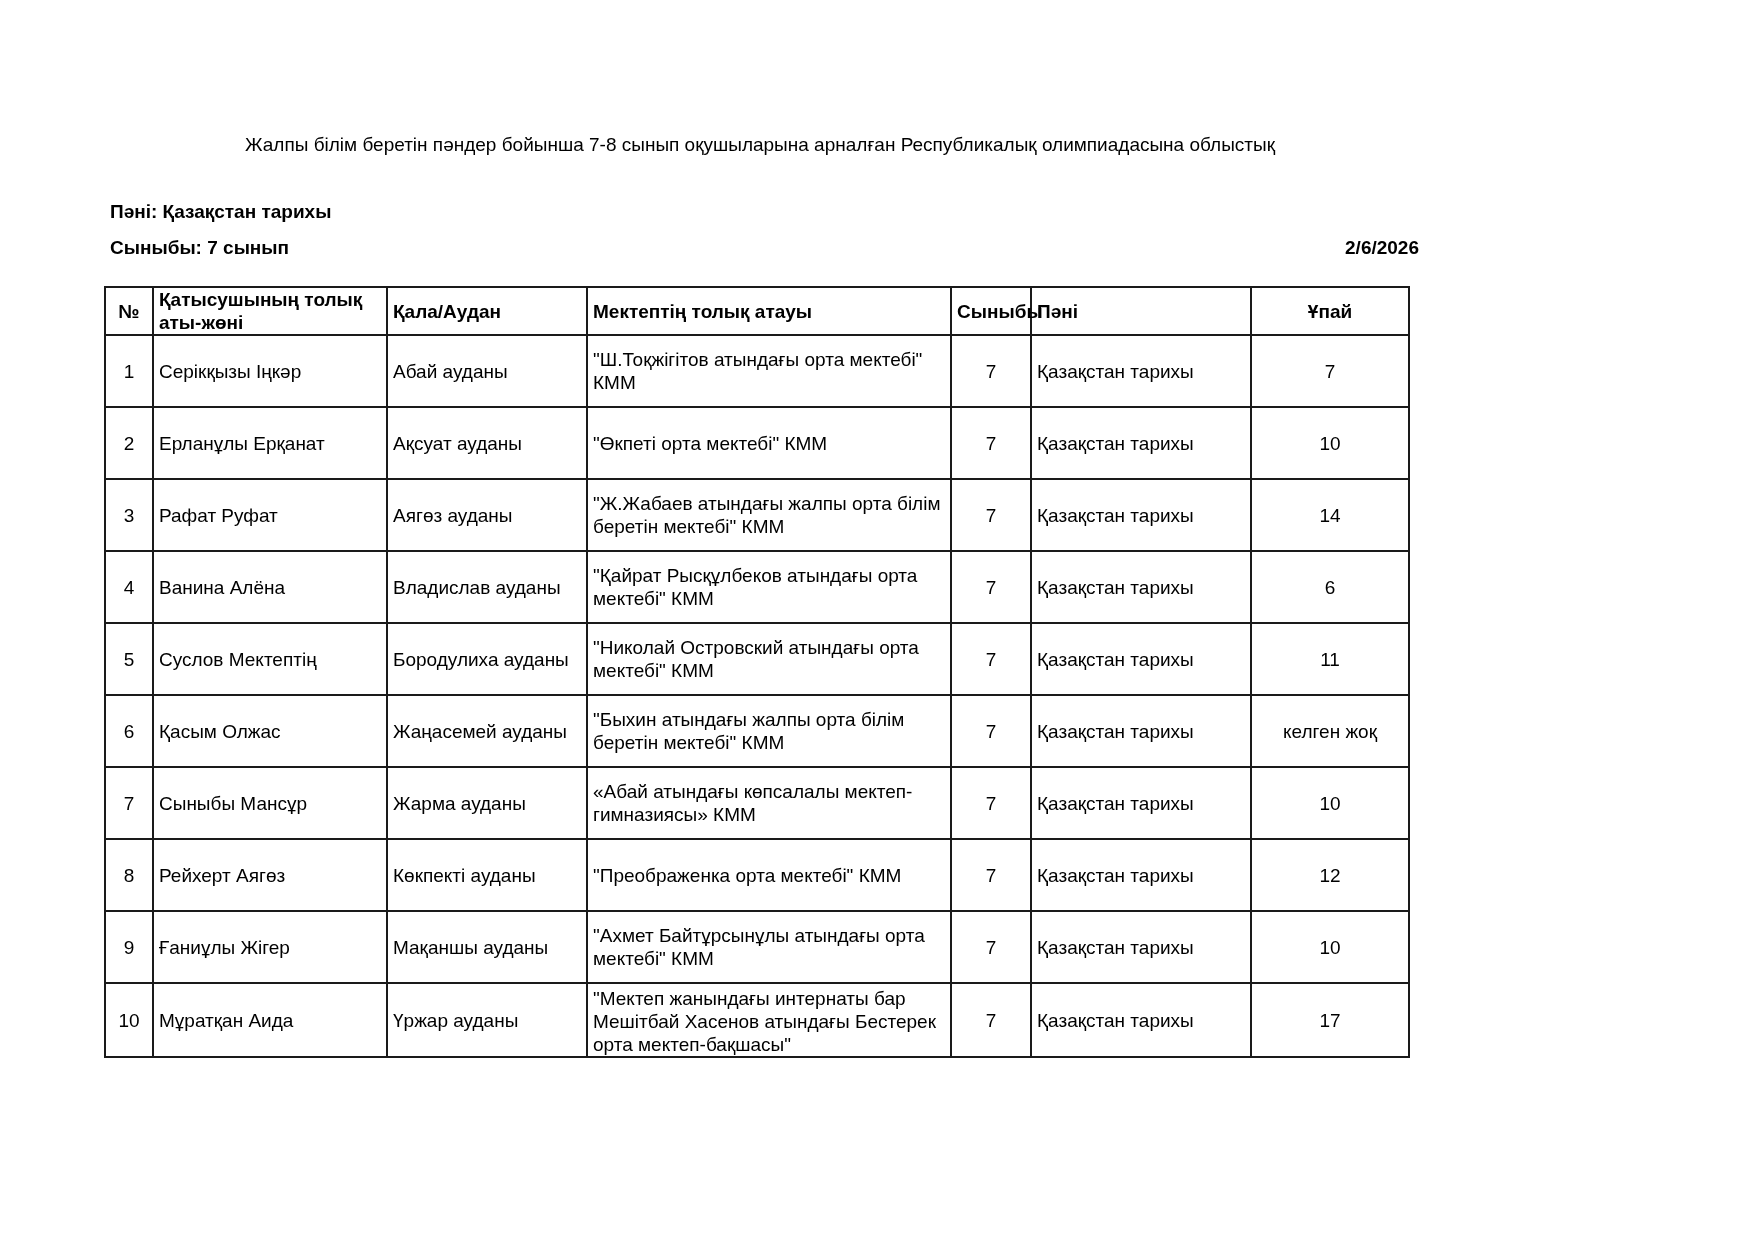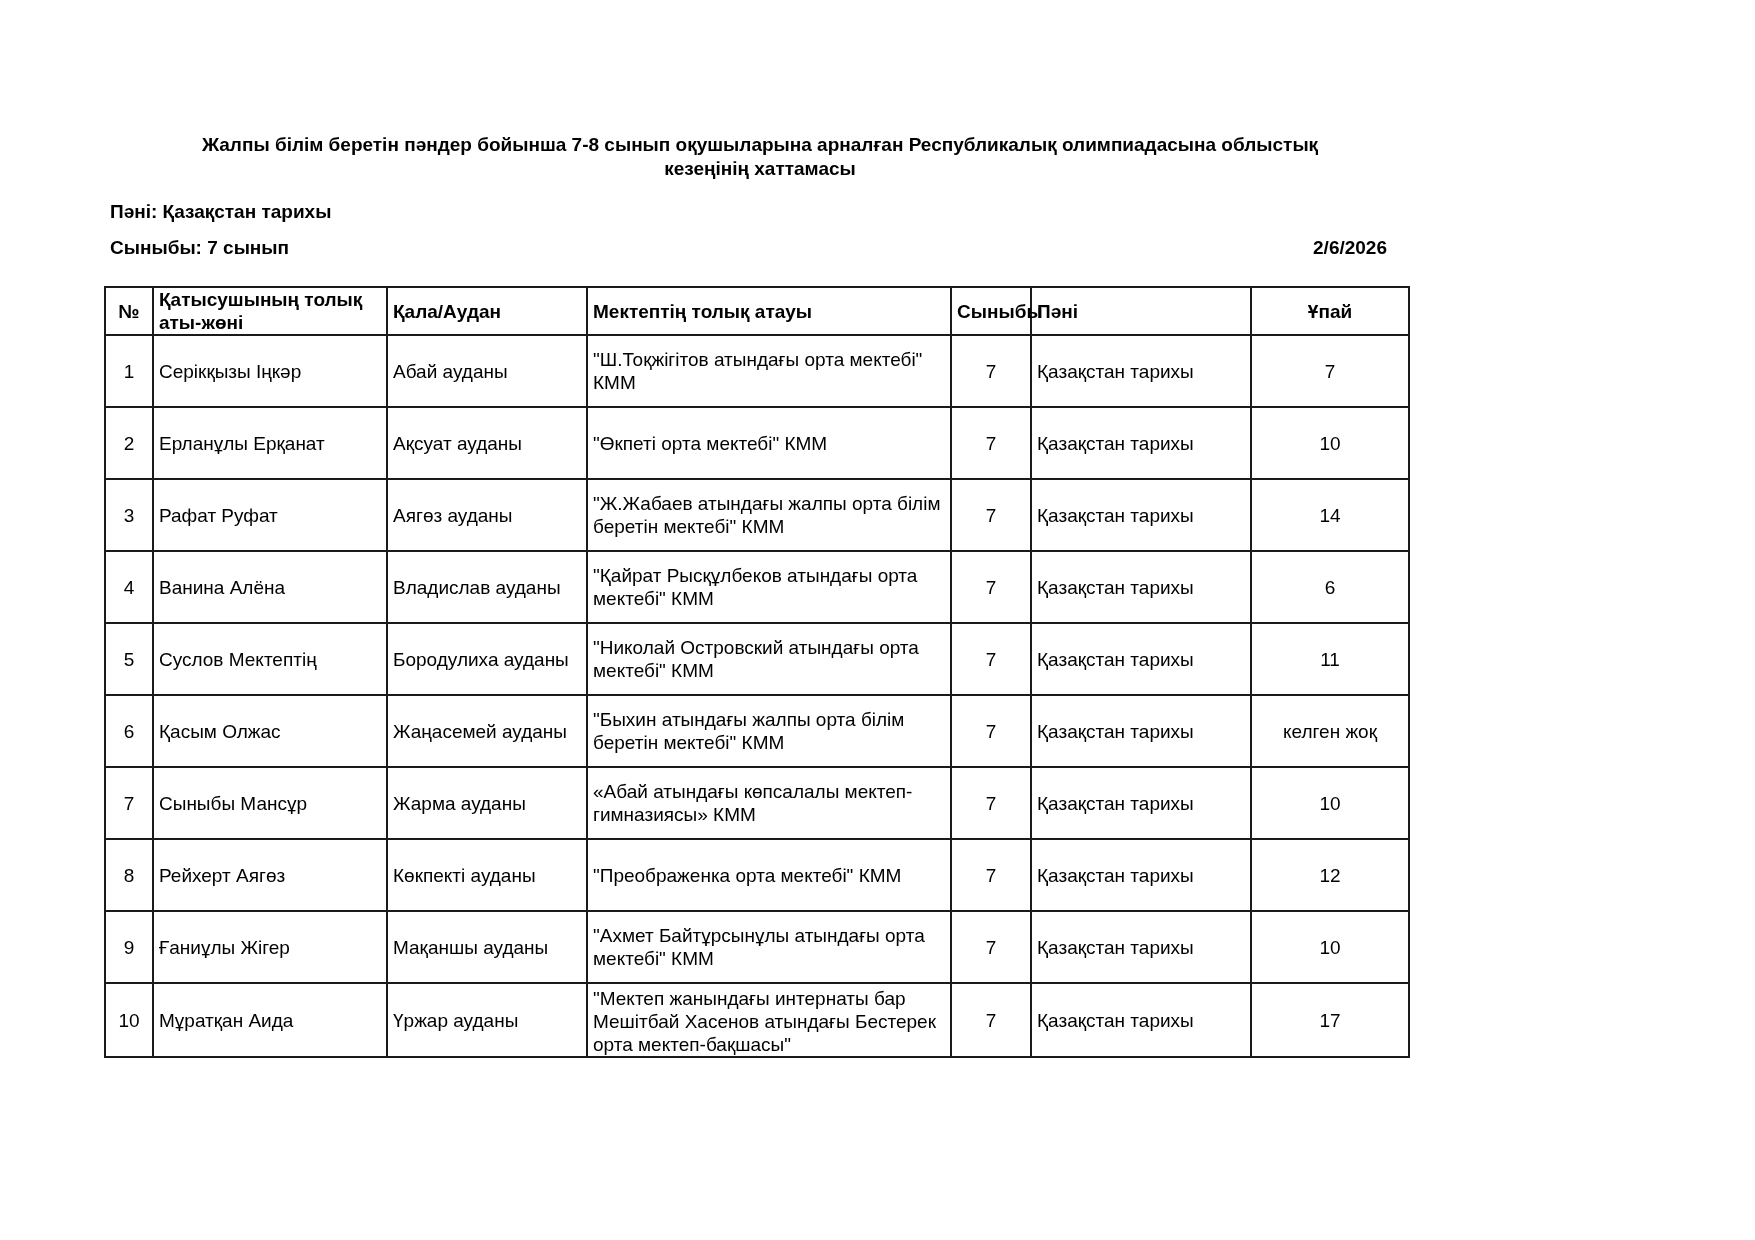--- a/index.html
+++ b/index.html
@@ -14,36 +14,36 @@
       font-family: "Liberation Sans", sans-serif;
       color: #000000;
       overflow: hidden;
     }
     .title {
       position: absolute;
       left: 140px;
       top: 133px;
       width: 1240px;
       text-align: center;
-      font-weight: bold;
+      font-weight: normal;
       font-size: 19px;
       line-height: 24px;
     }
     .meta-line {
       position: absolute;
       left: 110px;
       font-weight: bold;
       font-size: 19px;
       line-height: 24px;
     }
     .meta-subject { top: 200px; }
     .meta-grade { top: 236px; }
     .meta-date {
       position: absolute;
-      right: 368px;
+      right: 336px;
       top: 236px;
       font-weight: bold;
       font-size: 19px;
       line-height: 24px;
     }
     table.protocol {
       position: absolute;
       left: 104px;
       top: 286px;
       border-collapse: collapse;
@@ -73,21 +73,20 @@
     .c-subj { width: 208px; }
     .c-score { width: 146px; text-align: center !important; }
     td.school-cell { vertical-align: top; padding-top: 12px; }
     td.school-cell.three { padding-top: 2px; }
   </style>
 </head>
 <body>
 
 <div class="title">
   <div>Жалпы білім беретін пәндер бойынша 7-8 сынып оқушыларына арналған Республикалық олимпиадасына облыстық</div>
-  <div>кезеңінің хаттамасы</div>
 </div>
 
 <div class="meta-line meta-subject">Пәні: Қазақстан тарихы</div>
 <div class="meta-line meta-grade">Сыныбы: 7 сынып</div>
 <div class="meta-date">2/6/2026</div>
 
 <table class="protocol">
   <thead>
     <tr>
       <th class="c-no">№</th>

